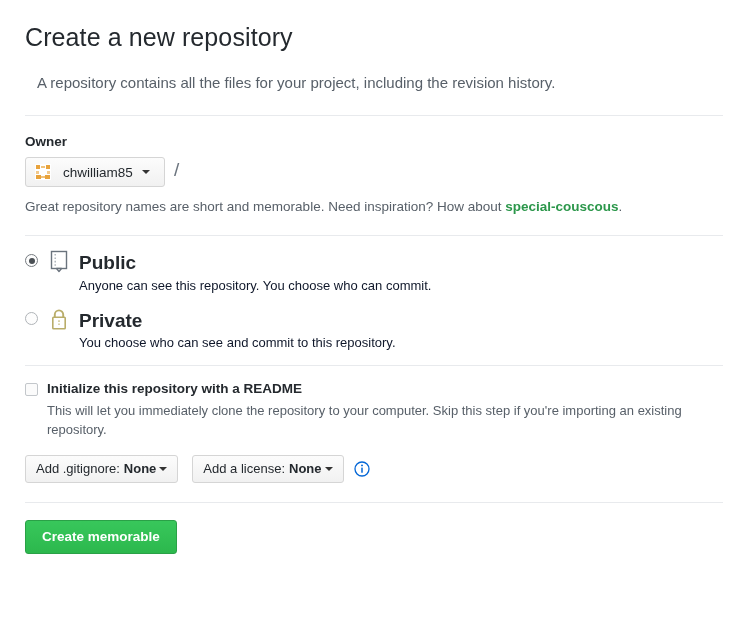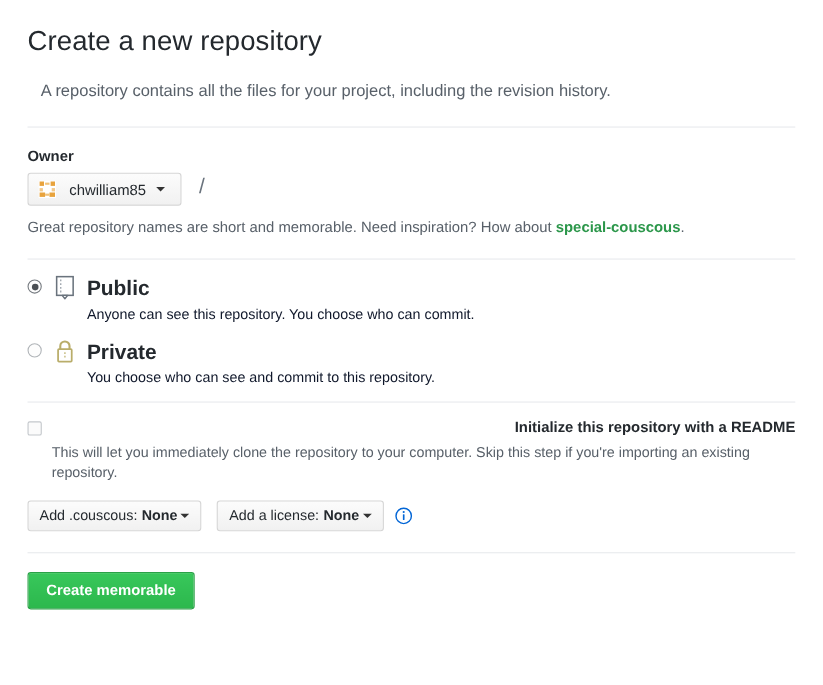--- a/index.html
+++ b/index.html
@@ -48,21 +48,20 @@
     margin: 0;
   }
   .divider-header { margin-top: 22px; }
 
   
   .field-row {
     display: flex;
     align-items: flex-end;
     padding-top: 18px;
     position: relative;
-    gap: 7px;
   }
   .field-col { display: flex; flex-direction: column; }
   .field-label {
     font-size: 13.5px;
     font-weight: 700;
     color: #24292e;
     margin-bottom: 7px;
     line-height: 1.2;
   }
   .owner-btn {
@@ -252,21 +251,21 @@
     font-size: 13px;
     color: #0f172a;
     line-height: 1.45;
     margin-top: 1px;
   }
 
   .divider-vis { margin-top: 6px; }
 
   
   .readme-block { padding-top: 14px; }
-  .readme-row { display: flex; align-items: flex-start; justify-content: space-between; }
+  .readme-row { display: flex; align-items: flex-start; }
   .checkbox {
     width: 13px;
     height: 13px;
     flex: 0 0 13px;
     border: 1px solid #c3c7cb;
     background: #fbfbfb;
     border-radius: 2px;
     margin-top: 3px;
     margin-right: 9px;
     cursor: pointer;
@@ -418,21 +417,21 @@
   <div class="readme-block">
     <div class="readme-row">
       <span class="checkbox"></span>
       <span class="readme-label">Initialize this repository with a README</span>
     </div>
     <div class="readme-desc">This will let you immediately clone the repository to your computer. Skip this step if you're importing an existing repository.</div>
   </div>
 
   <div class="opts-row">
     <button class="opt-btn">
-      <span>Add .couscous:</span>
+      <span>Add .gitignore:</span>
       <span class="val">None</span>
       <span class="caret"></span>
     </button>
     <span class="opt-gap"></span>
     <button class="opt-btn">
       <span>Add a license:</span>
       <span class="val">None</span>
       <span class="caret"></span>
     </button>
     <svg class="info-icon" viewBox="0 0 16 16">

